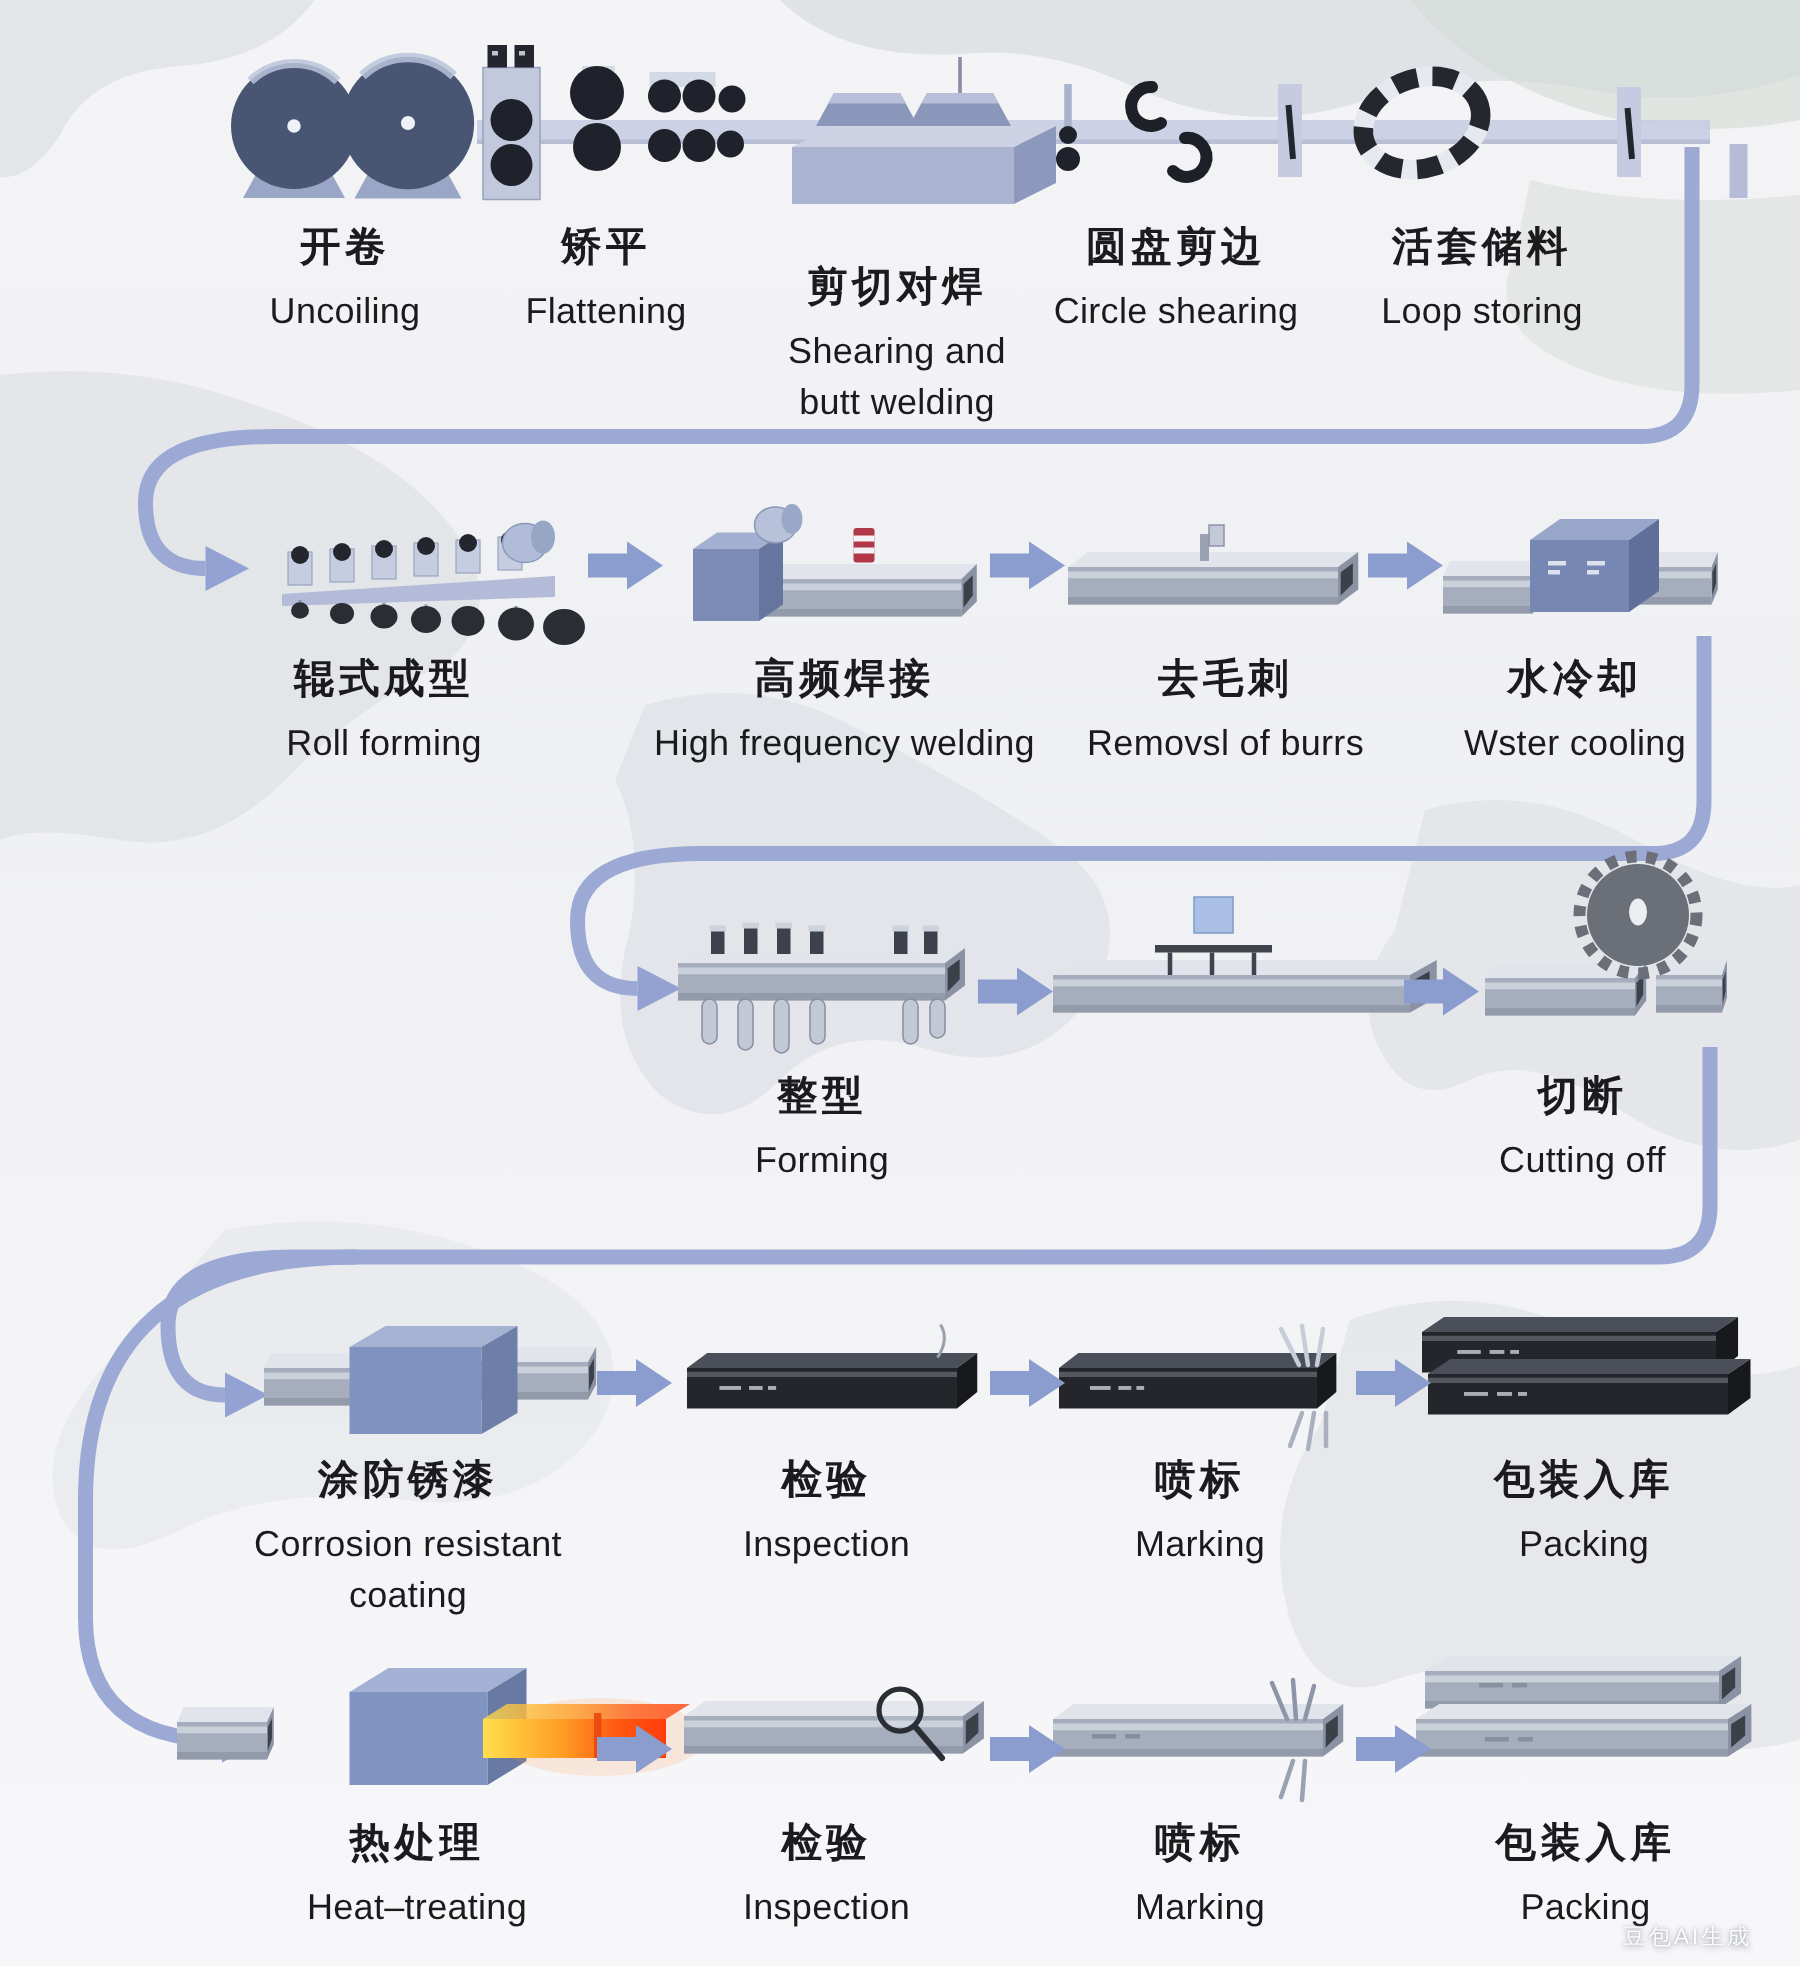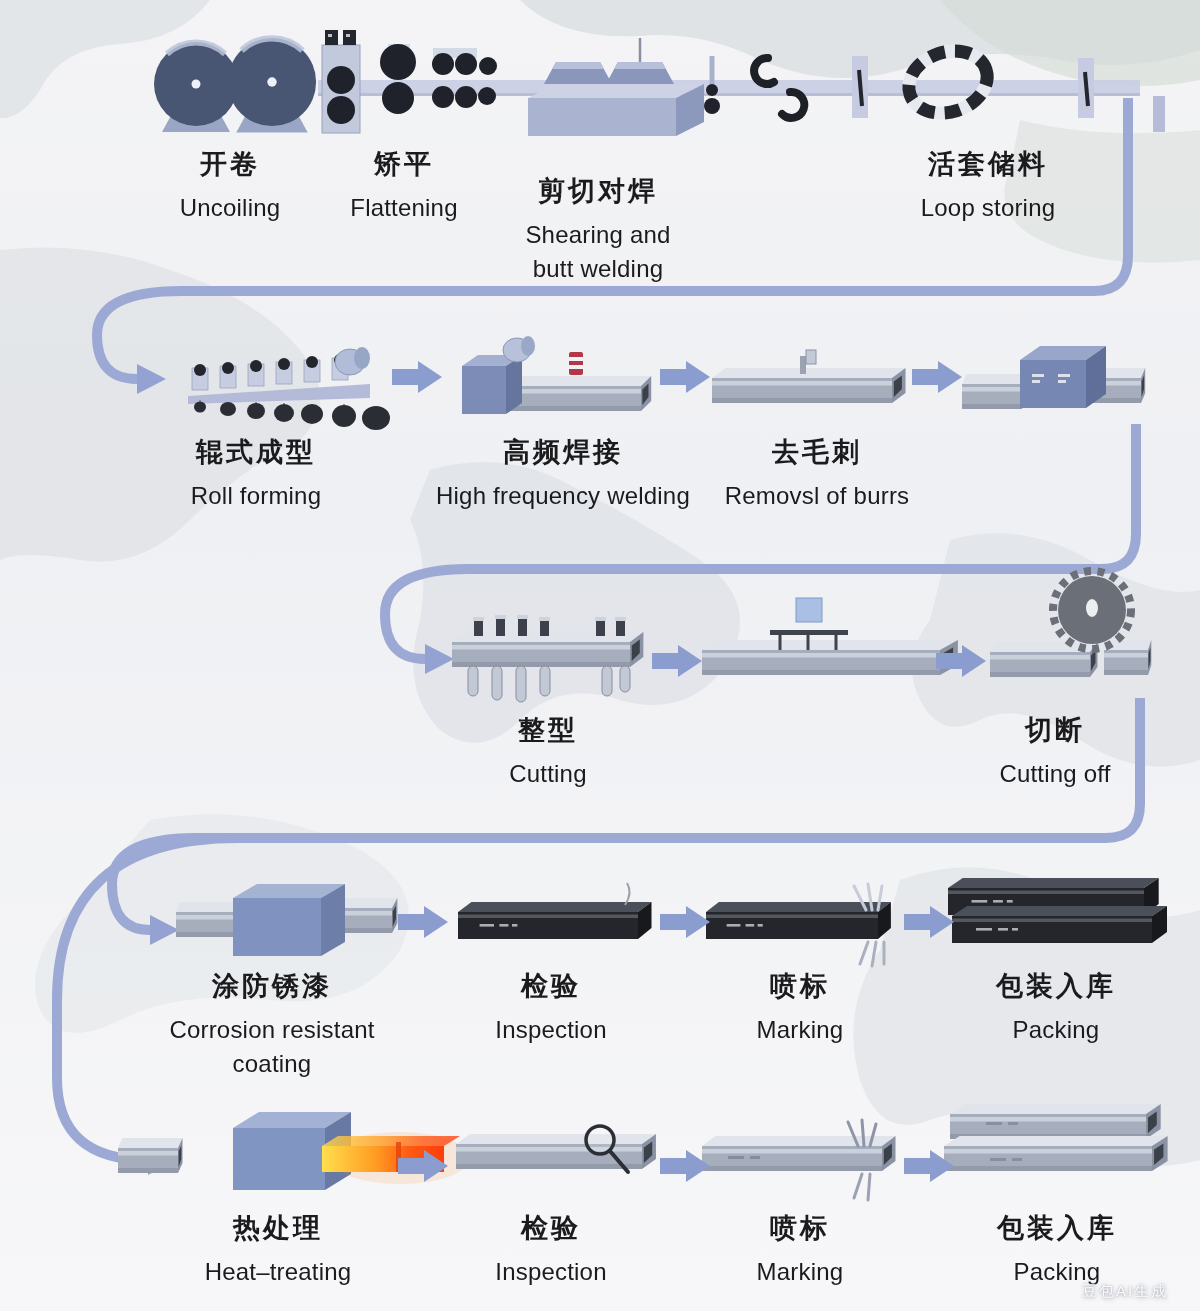--- a/index.html
+++ b/index.html
@@ -355,41 +355,49 @@
   <span class="en">Uncoiling</span>
 </div>
 <div class="lbl" style="left:404px;top:146px">
   <span class="zh">矫平</span>
   <span class="en">Flattening</span>
 </div>
 <div class="lbl wrap" id="lbl-shearing" style="left:598px;top:146px">
   <span class="zh">剪切对焊</span>
   <span class="en">Shearing and butt welding</span>
 </div>
+<div class="lbl" style="left:784px;top:146px">
+  <span class="zh">圆盘剪边</span>
+  <span class="en">Circle shearing</span>
+</div>
 <div class="lbl" style="left:988px;top:146px">
   <span class="zh">活套储料</span>
   <span class="en">Loop storing</span>
 </div>
 
 <div class="lbl" style="left:256px;top:434px">
   <span class="zh">辊式成型</span>
   <span class="en">Roll forming</span>
 </div>
 <div class="lbl" style="left:563px;top:434px">
   <span class="zh">高频焊接</span>
   <span class="en">High frequency welding</span>
 </div>
 <div class="lbl" style="left:817px;top:434px">
   <span class="zh">去毛刺</span>
   <span class="en">Removsl of burrs</span>
 </div>
+<div class="lbl" style="left:1050px;top:434px">
+  <span class="zh">水冷却</span>
+  <span class="en">Wster cooling</span>
+</div>
 
 <div class="lbl" style="left:548px;top:712px">
   <span class="zh">整型</span>
-  <span class="en">Cutting</span>
+  <span class="en">Forming</span>
 </div>
 <div class="lbl" style="left:1055px;top:712px">
   <span class="zh">切断</span>
   <span class="en">Cutting off</span>
 </div>
 
 <div class="lbl wrap" id="lbl-coating" style="left:272px;top:968px">
   <span class="zh">涂防锈漆</span>
   <span class="en">Corrosion resistant coating</span>
 </div>

